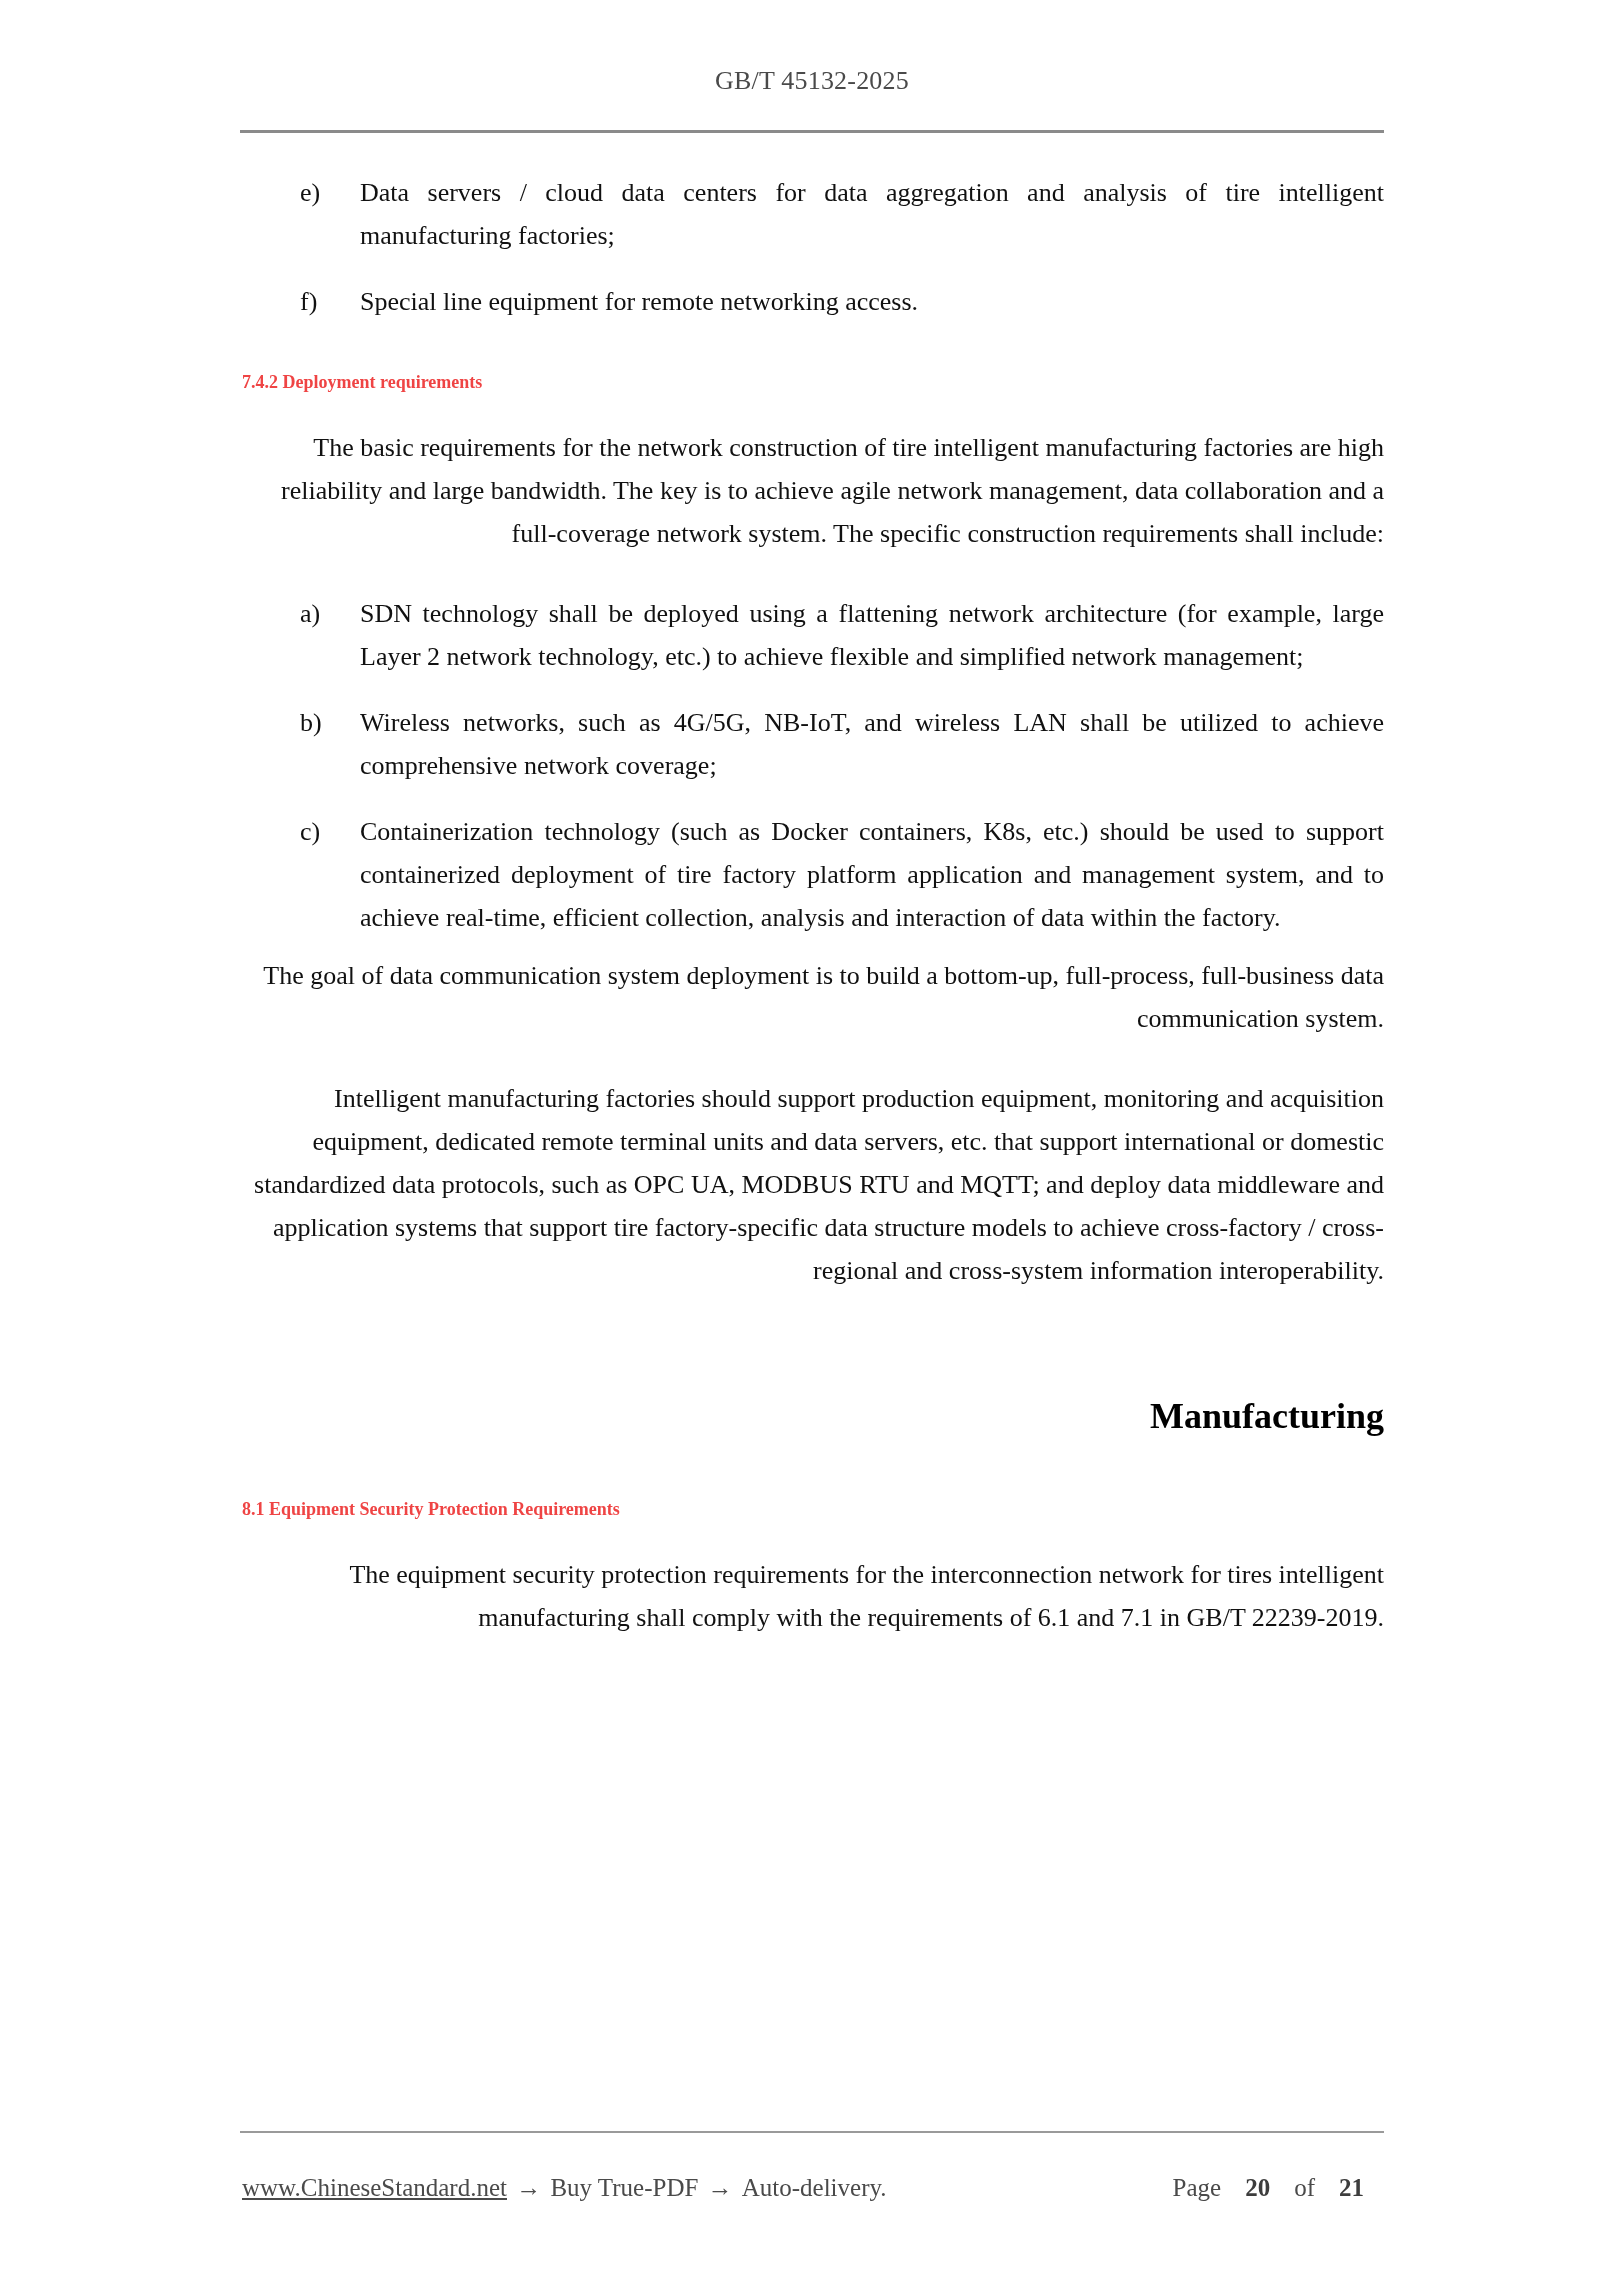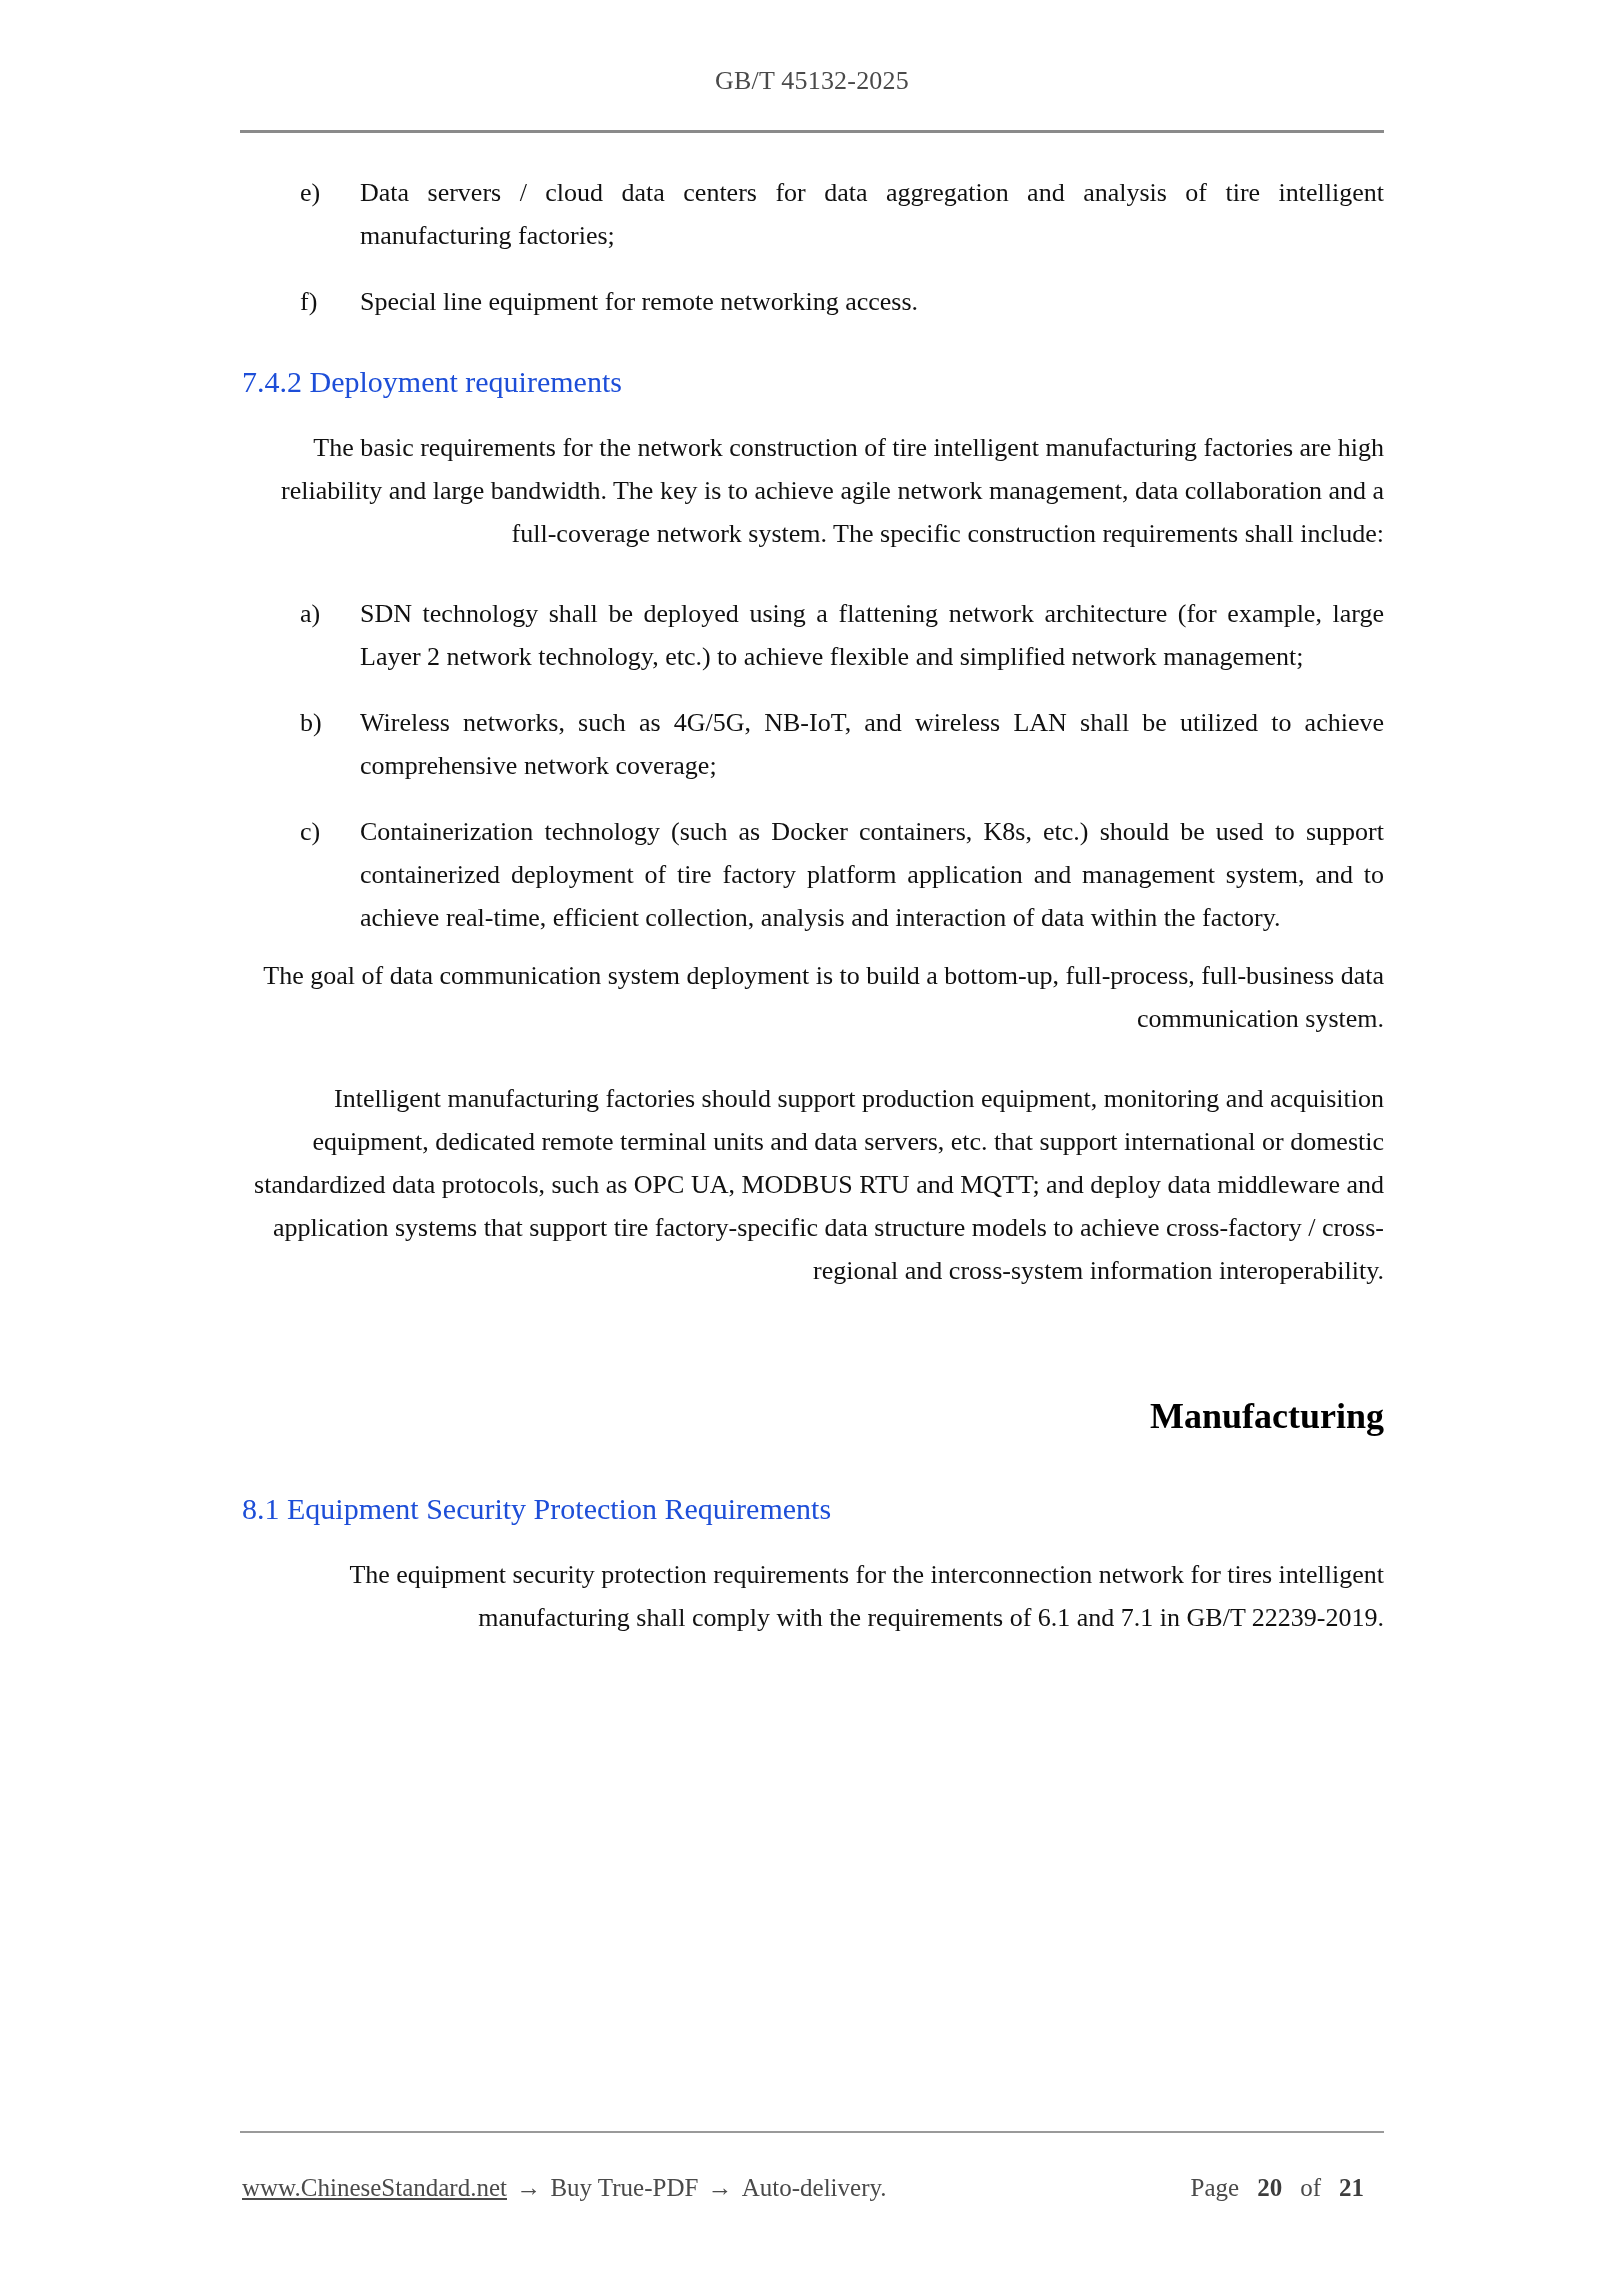--- a/index.html
+++ b/index.html
@@ -56,24 +56,24 @@
     text-align: justify;
     text-justify: inter-word;
     color: #111111;
   }
   p.body-par.last-left {
     text-align: right;
   }
 
   h3.sub-heading {
     margin: 25px 0 25px 0;
-    font-size: 30px;
+    font-size: 18px;
     line-height: 38px;
-    font-weight: normal;
-    color: #1d4ed8;
+    font-weight: bold;
+    color: #ef4444;
   }
   h2.main-heading {
     margin: 38px 0 37px 0;
     font-size: 36px;
     line-height: 73px;
     font-weight: bold;
     color: #000000;
     text-align: justify;
     text-justify: inter-word;
   }
@@ -163,21 +163,21 @@
   .footer-arrow {
     font-size: 25px;
     color: #4a4a4a;
   }
   .footer-right {
     margin-left: auto;
     margin-right: 20px;
     white-space: nowrap;
     display: flex;
     align-items: baseline;
-    gap: 18px;
+    gap: 24px;
   }
   .footer-right .pgnum {
     font-weight: bold;
     color: #3d3d3d;
   }
 </style>
 </head>
 <body>
 
 <div class="page">

